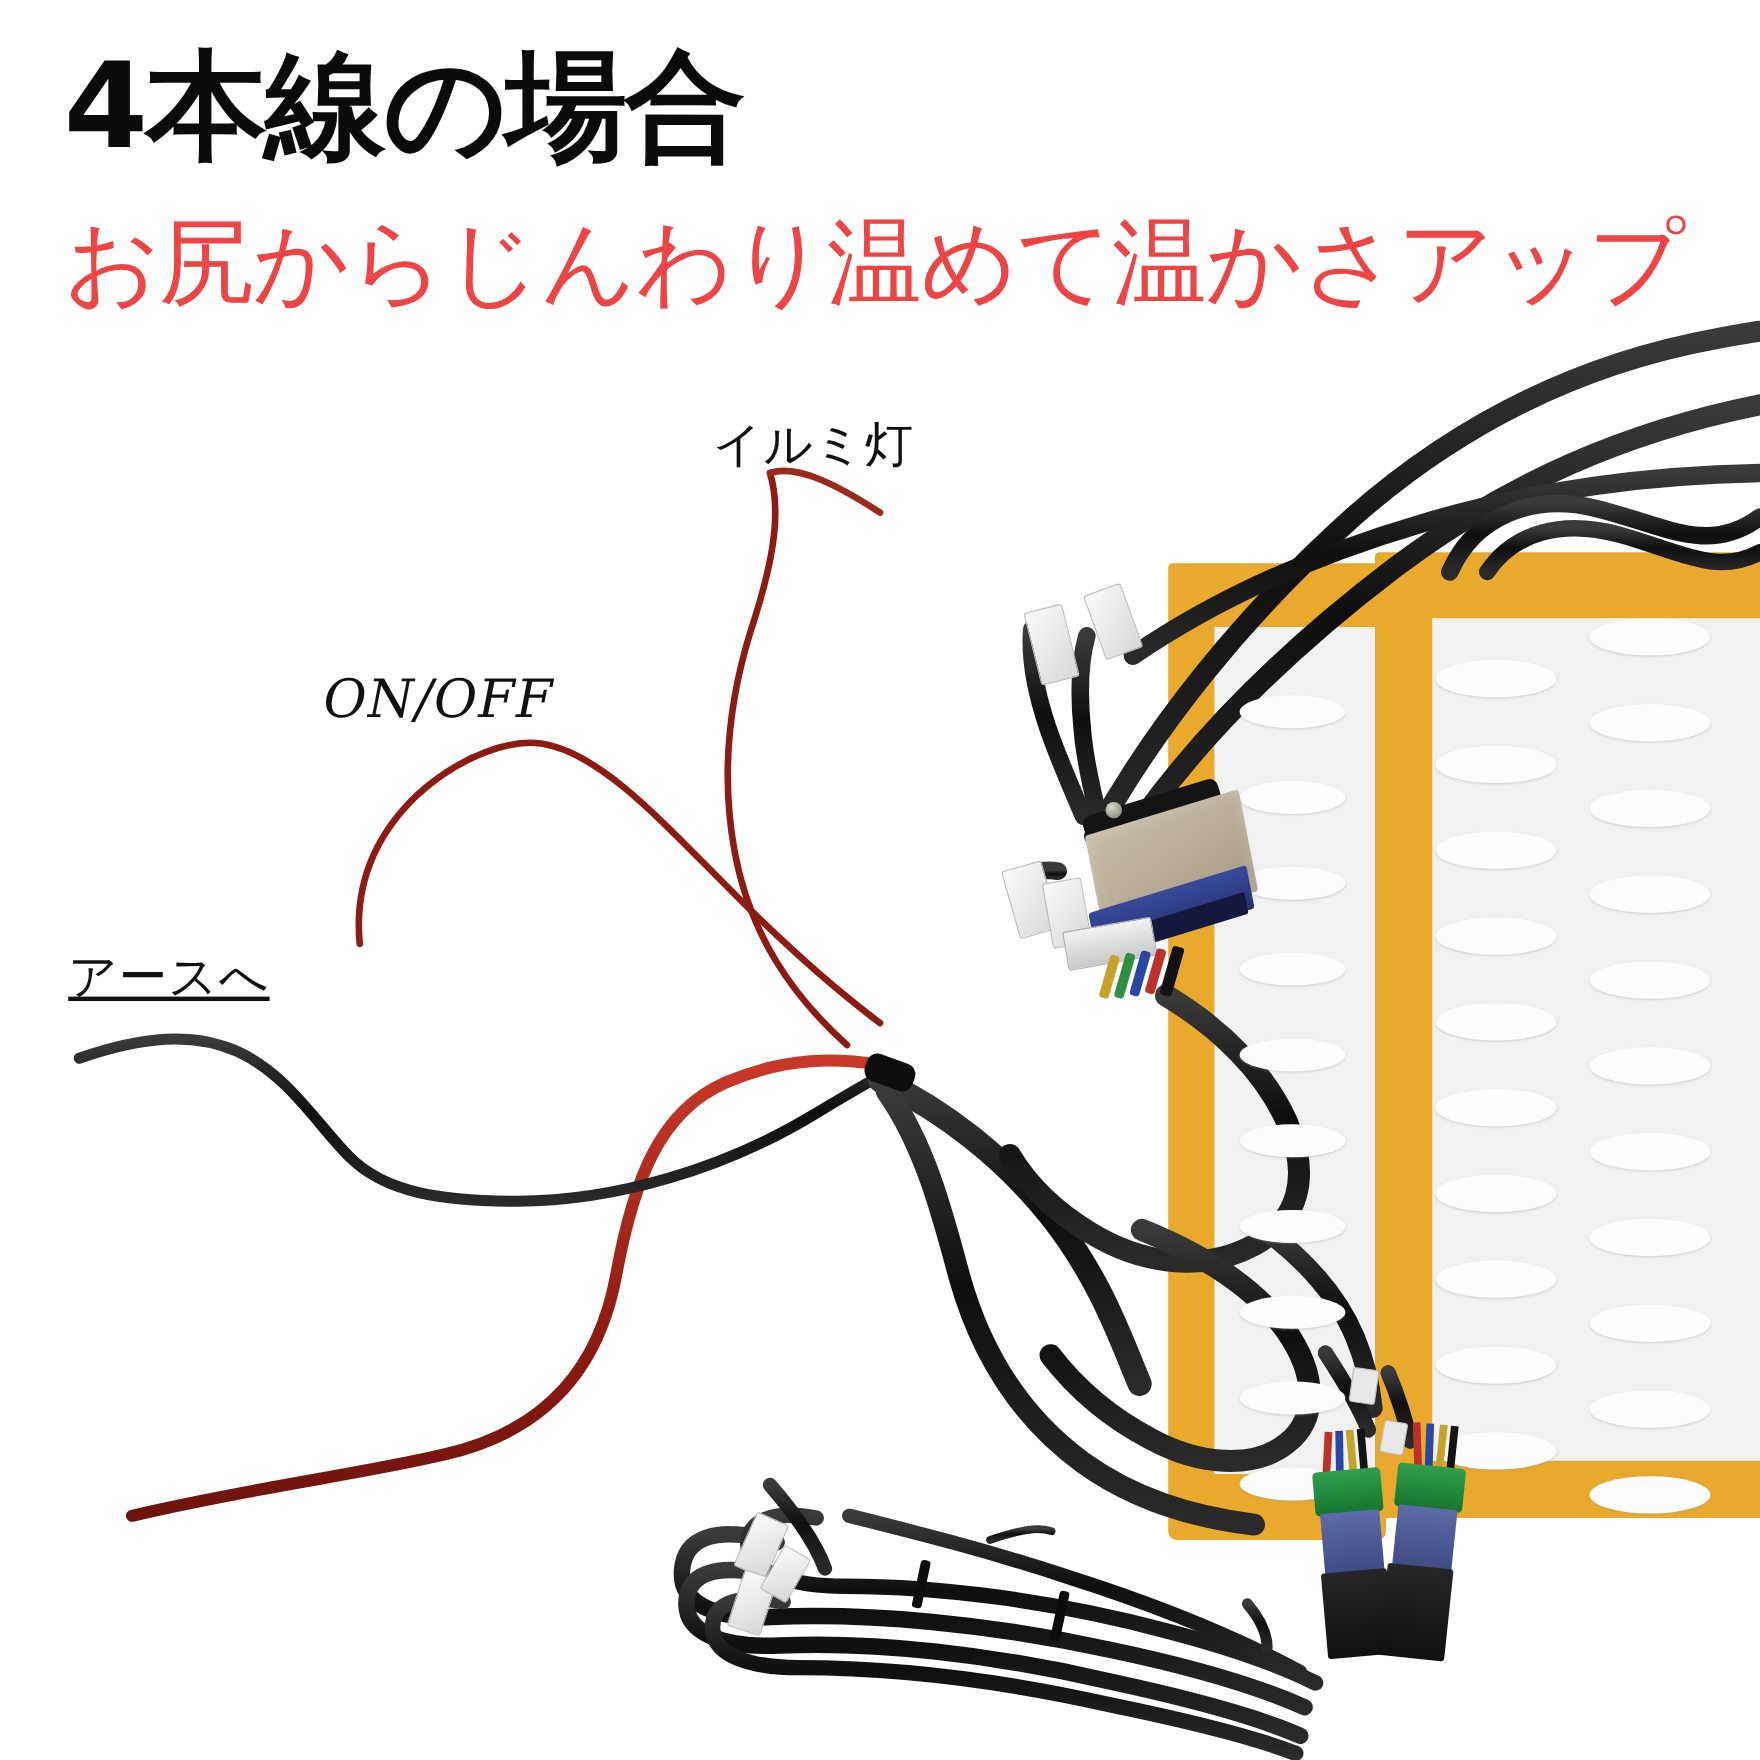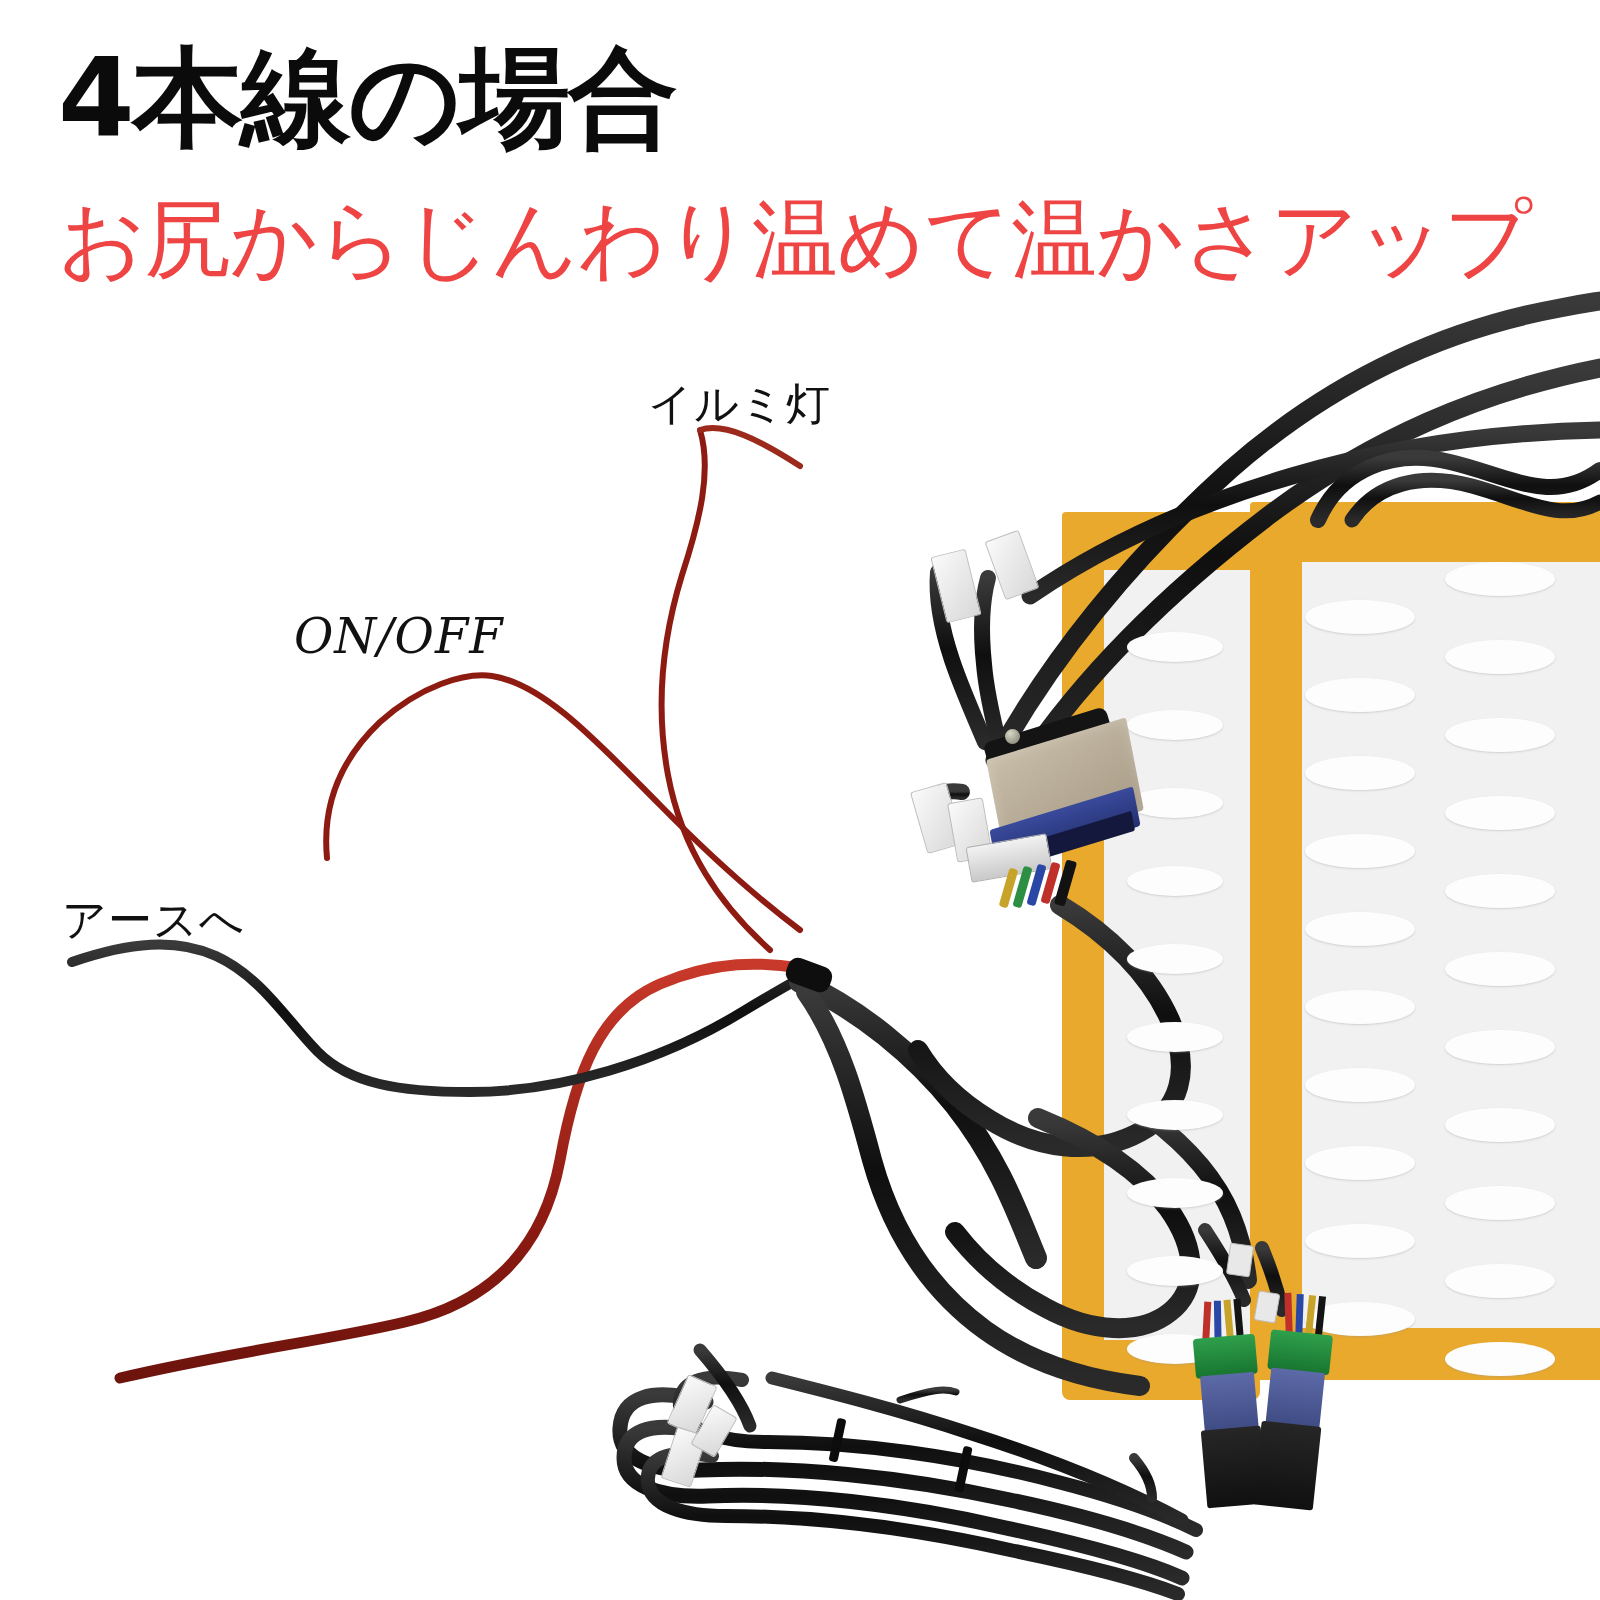--- a/index.html
+++ b/index.html
@@ -26,21 +26,21 @@
     font-family:"DejaVu Serif","Liberation Serif",serif;
     font-size:44px;color:#111;white-space:nowrap;letter-spacing:1px;margin-top:23px;
   }
   .lbl-lat{
     position:absolute;
     font-family:"DejaVu Serif","Liberation Serif",serif;
     font-style:italic;font-size:48px;color:#111;white-space:nowrap;letter-spacing:1px;
   }
   #lbl-illumi{left:648px;top:352px;}
   #lbl-onoff {left:278px;top:608px;margin-left:16px;}
-  #lbl-earth {left:62px; top:868px;}
+  #lbl-earth {left:62px; top:836px;text-decoration:underline;}
   #lbl-acc   {left:70px; top:1286px;}
 
   
   .pad{position:absolute;}
   .pad .frame{position:absolute;inset:0;border-radius:6px;}
   .pad .inner{position:absolute;background:#f2f2f3;}
   .hole{position:absolute;background:#fdfdfd;border-radius:50%;
         box-shadow:0 1px 2px rgba(150,150,155,.35);}
 
   #pad-left{left:1062px;top:512px;width:198px;height:888px;}

